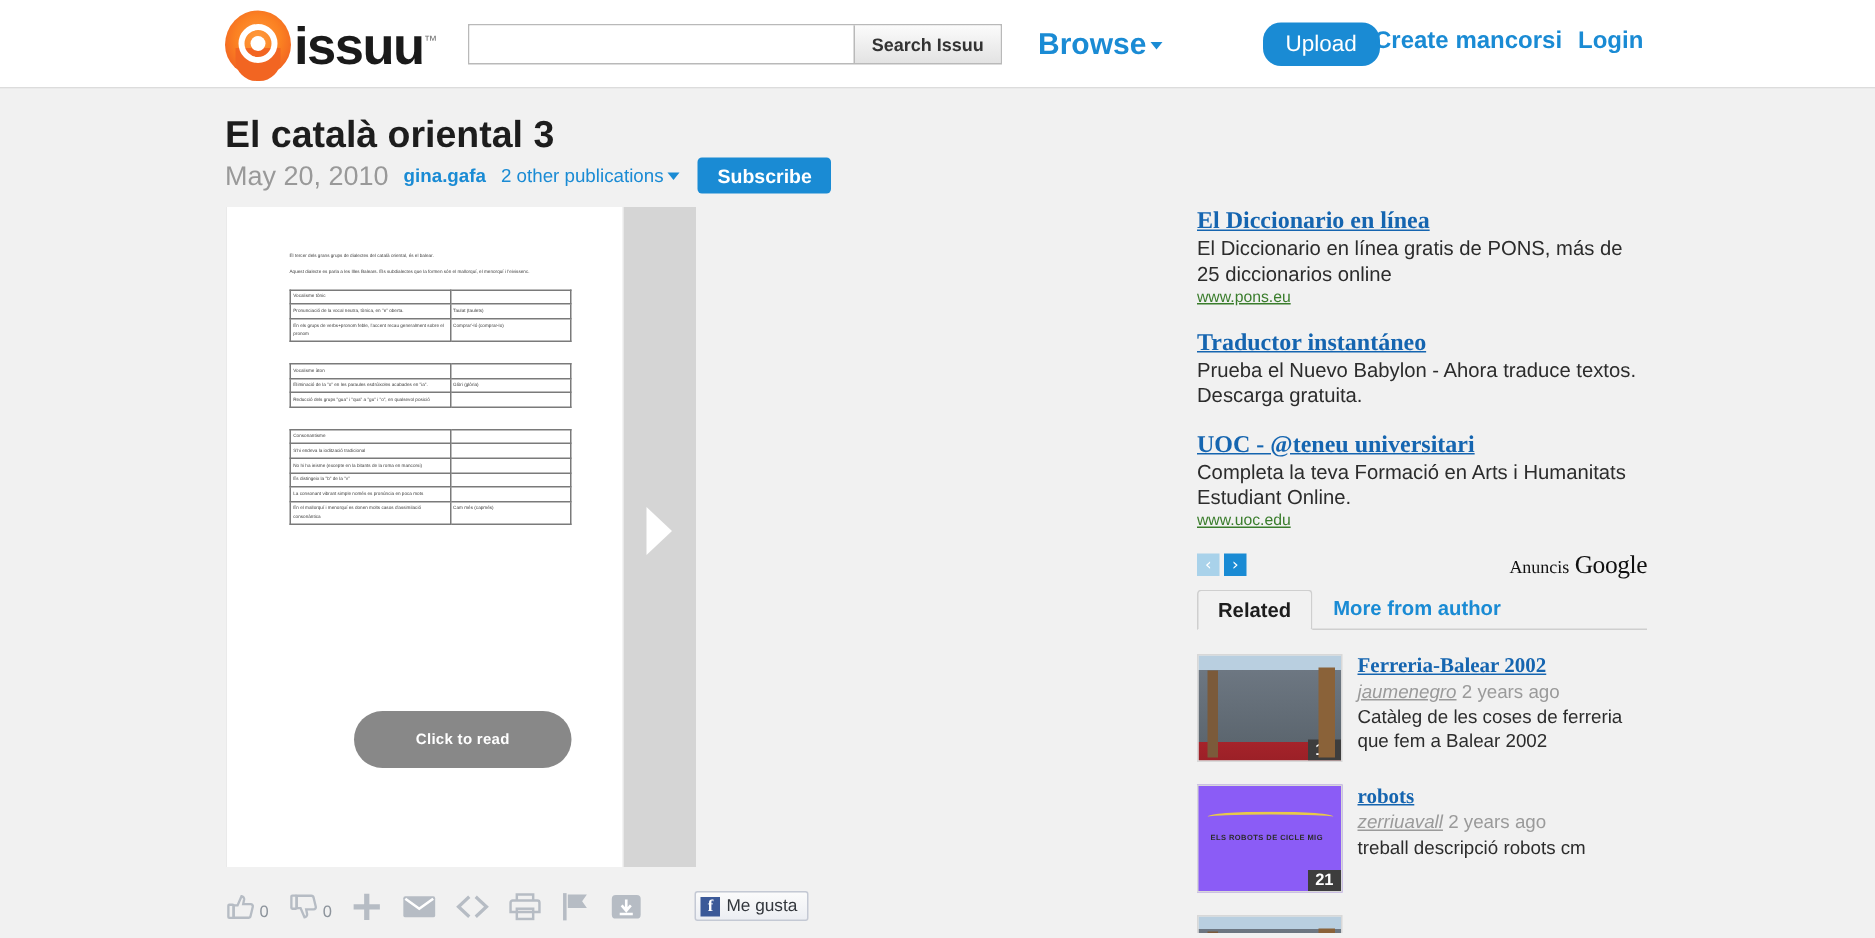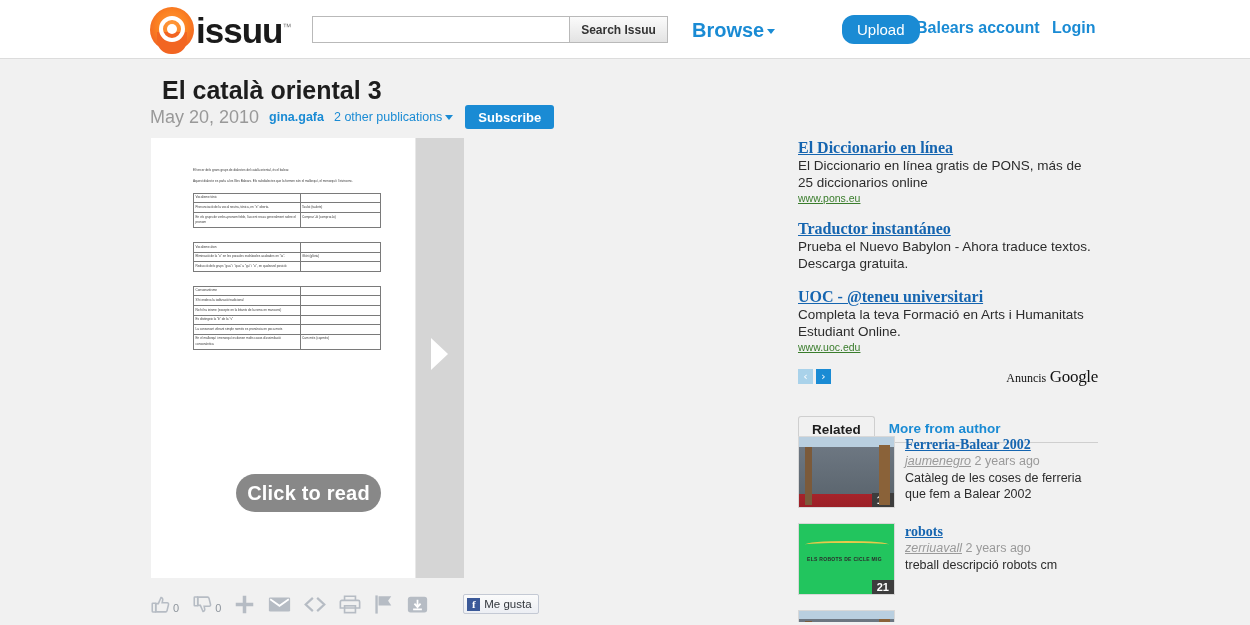--- a/index.html
+++ b/index.html
@@ -85,21 +85,21 @@
     position:absolute; left:916px; top:19px;
     font-size:16px; font-weight:bold; color:#1a8bd4; cursor:pointer;
   }
   .nav-login {
     position:absolute; left:1052px; top:19px;
     font-size:16px; font-weight:bold; color:#1a8bd4; cursor:pointer;
   }
 
   
   .pub-title {
-    position:absolute; left:162px; top:76px;
+    position:absolute; left:150px; top:76px;
     font-size:25px; font-weight:bold; color:#1d1d1d;
   }
   .meta-row {
     position:absolute; left:150px; top:106px;
     display:flex; align-items:center; height:22px;
   }
   .meta-date { color:#999; font-size:18px; }
   .meta-author {
     color:#1a8bd4; font-size:12.5px; font-weight:bold;
     margin-left:10px; cursor:pointer;
@@ -142,21 +142,21 @@
   }
   .doc td.c1 { width:57%; }
   .doc td.c2 { width:43%; }
   .doc tr.head td { border-bottom:0.4px solid #7a7a7a; }
   .doc .blank { height:6px; }
 
   .click-to-read {
     position:absolute; left:85px; top:336px;
     width:145px; height:38px; border-radius:19px;
     background:rgba(90,90,90,0.72);
-    color:#fff; font-size:20px; font-weight:bold;
+    color:#fff; font-size:10px; font-weight:bold;
     display:flex; align-items:center; justify-content:center;
     cursor:pointer; letter-spacing:0.2px;
   }
   .next-arrow {
     position:absolute; left:280px; top:200px;
     width:0;height:0;
     border-top:16px solid transparent;
     border-bottom:16px solid transparent;
     border-left:17px solid #ffffff;
     cursor:pointer;
@@ -211,21 +211,21 @@
   .ad-arrow.prev { background:#a9d2ea; color:#ffffff; }
   .ad-arrow.next { background:#1a8bd4; }
   .ad-brand {
     position:absolute; right:0; top:229px;
     font-family:"Liberation Serif", serif; font-size:14px; color:#111;
   }
   .ad-brand .g1 { font-size:12px; }
   .ad-brand .g2 { font-size:17px; letter-spacing:-0.3px; }
 
   .tabs {
-    position:absolute; left:0; top:278px; width:300px;
+    position:absolute; left:0; top:255px; width:300px;
     border-bottom:1px solid #cfcfcf; display:flex; align-items:flex-end; height:27px;
   }
   .tab {
     font-size:13.5px; font-weight:bold; padding:5px 13px; cursor:pointer;
     border:1px solid transparent;
   }
   .tab.active {
     color:#1d1d1d; background:#f1f1f1;
     border:1px solid #cfcfcf; border-bottom:1px solid #f1f1f1;
     border-radius:3px 3px 0 0; margin-bottom:-1px;
@@ -243,21 +243,21 @@
       linear-gradient(#b9cfe0 0%, #b9cfe0 14%, #6d7782 14%, #5c666f 82%, #a6232a 82%, #9b2027 100%);
   }
   .rel-thumb.t1:before {
     content:""; position:absolute; left:6px; top:10px; width:7px; height:58px;
     background:#7b5a3a;
   }
   .rel-thumb.t1:after {
     content:""; position:absolute; right:4px; top:8px; width:11px; height:60px;
     background:#8a6239;
   }
-  .rel-thumb.t2 { background:#22c55e; }
+  .rel-thumb.t2 { background:#8b5cf6; }
   .rel-thumb.t2 .curve {
     position:absolute; left:6px; top:17px; width:84px; height:7px;
     border-top:2px solid #e8c94a; border-radius:50%;
   }
   .rel-thumb.t2 .tline {
     position:absolute; left:8px; top:32px; right:8px; font-size:5px;
     color:#2c2c2c; font-weight:bold; letter-spacing:0.3px; white-space:nowrap;
     overflow:hidden;
   }
   .rel-badge {
@@ -295,21 +295,21 @@
       <input type="text" placeholder="" style="">
       <button class="search-btn">Search Issuu</button>
     </div>
 
     <div class="nav-browse">
       <span>Browse</span><span class="caret"></span>
     </div>
 
     <button class="btn-upload">Upload</button>
 
-    <div class="nav-create">Balears account</div>
+    <div class="nav-create">Create mancorsi</div>
 
     <div class="nav-login">Login</div>
   </div>
 </div>
 
 <div class="pub-title">El català oriental 3</div>
 
 <div class="meta-row">
   <span class="meta-date">May 20, 2010</span>
   <span class="meta-author">gina.gafa</span>

